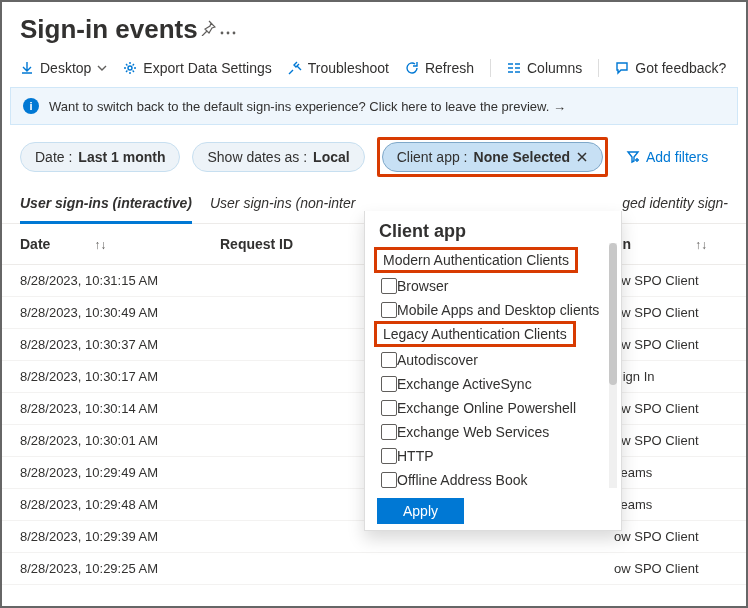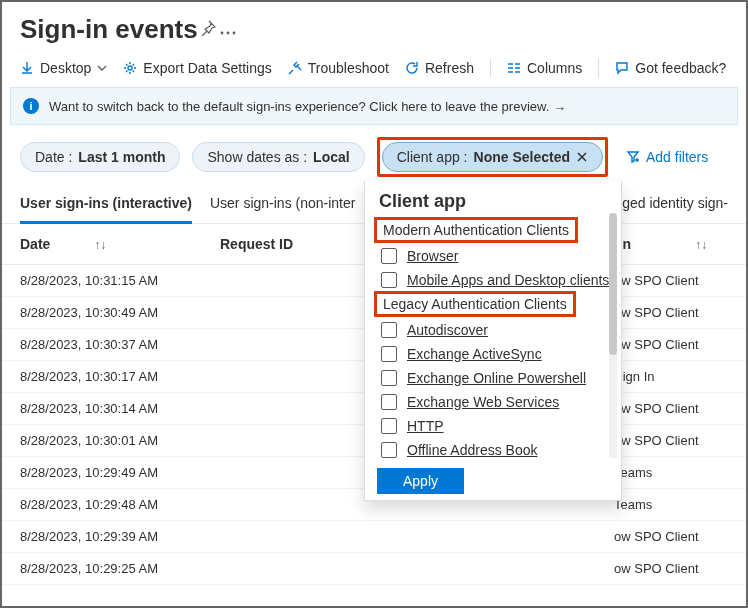--- a/index.html
+++ b/index.html
@@ -133,20 +133,21 @@
     gap: 18px;
     padding: 0 18px;
     border-bottom: 1px solid #edebe9;
   }
   .tab {
     padding: 8px 0 10px 0;
     font-size: 14px;
     color: var(--text);
     cursor: pointer;
     white-space: nowrap;
+    font-style: italic;
   }
   .tab.active {
     font-weight: 600;
     border-bottom: 3px solid var(--link);
     margin-bottom: -1px;
   }
 
   
   .table-wrap { width: 100%; }
   table {
@@ -170,21 +171,21 @@
     white-space: nowrap;
     overflow: hidden;
   }
   td.first { padding-left: 18px; }
   td.last { text-align: left; padding-right: 12px; }
 
   
   .popover {
     position: absolute;
     left: 362px;
-    top: 179px;
+    top: 209px;
     width: 258px;
     background: #fff;
     border-left: 1px solid #ddd;
     border-right: 1px solid #ddd;
     border-bottom: 1px solid #ddd;
     box-shadow: 0 8px 16px rgba(0,0,0,0.15);
     z-index: 10;
     padding: 4px 0 6px 10px;
   }
   .popover-scroll {
@@ -205,25 +206,24 @@
     font-size: 14px;
     padding: 4px 4px;
   }
   .group-label.hl {
     outline: 3px solid var(--highlight);
     display: inline-block;
     padding: 2px 6px;
     margin: 2px 0 4px 2px;
   }
   .chk {
-    display: flex; align-items: center; gap: 10px;
+    display: flex; align-items: center; 
     padding: 4px 6px;
     font-size: 14px;
     cursor: pointer;
-    text-decoration: underline;
   }
   .chk .box {
     width: 16px; height: 16px;
     border: 1px solid #605e5c;
     border-radius: 2px;
     flex-shrink: 0;
   }
   .apply-btn {
     margin: 6px 0 0 2px;
     background: var(--apply);

